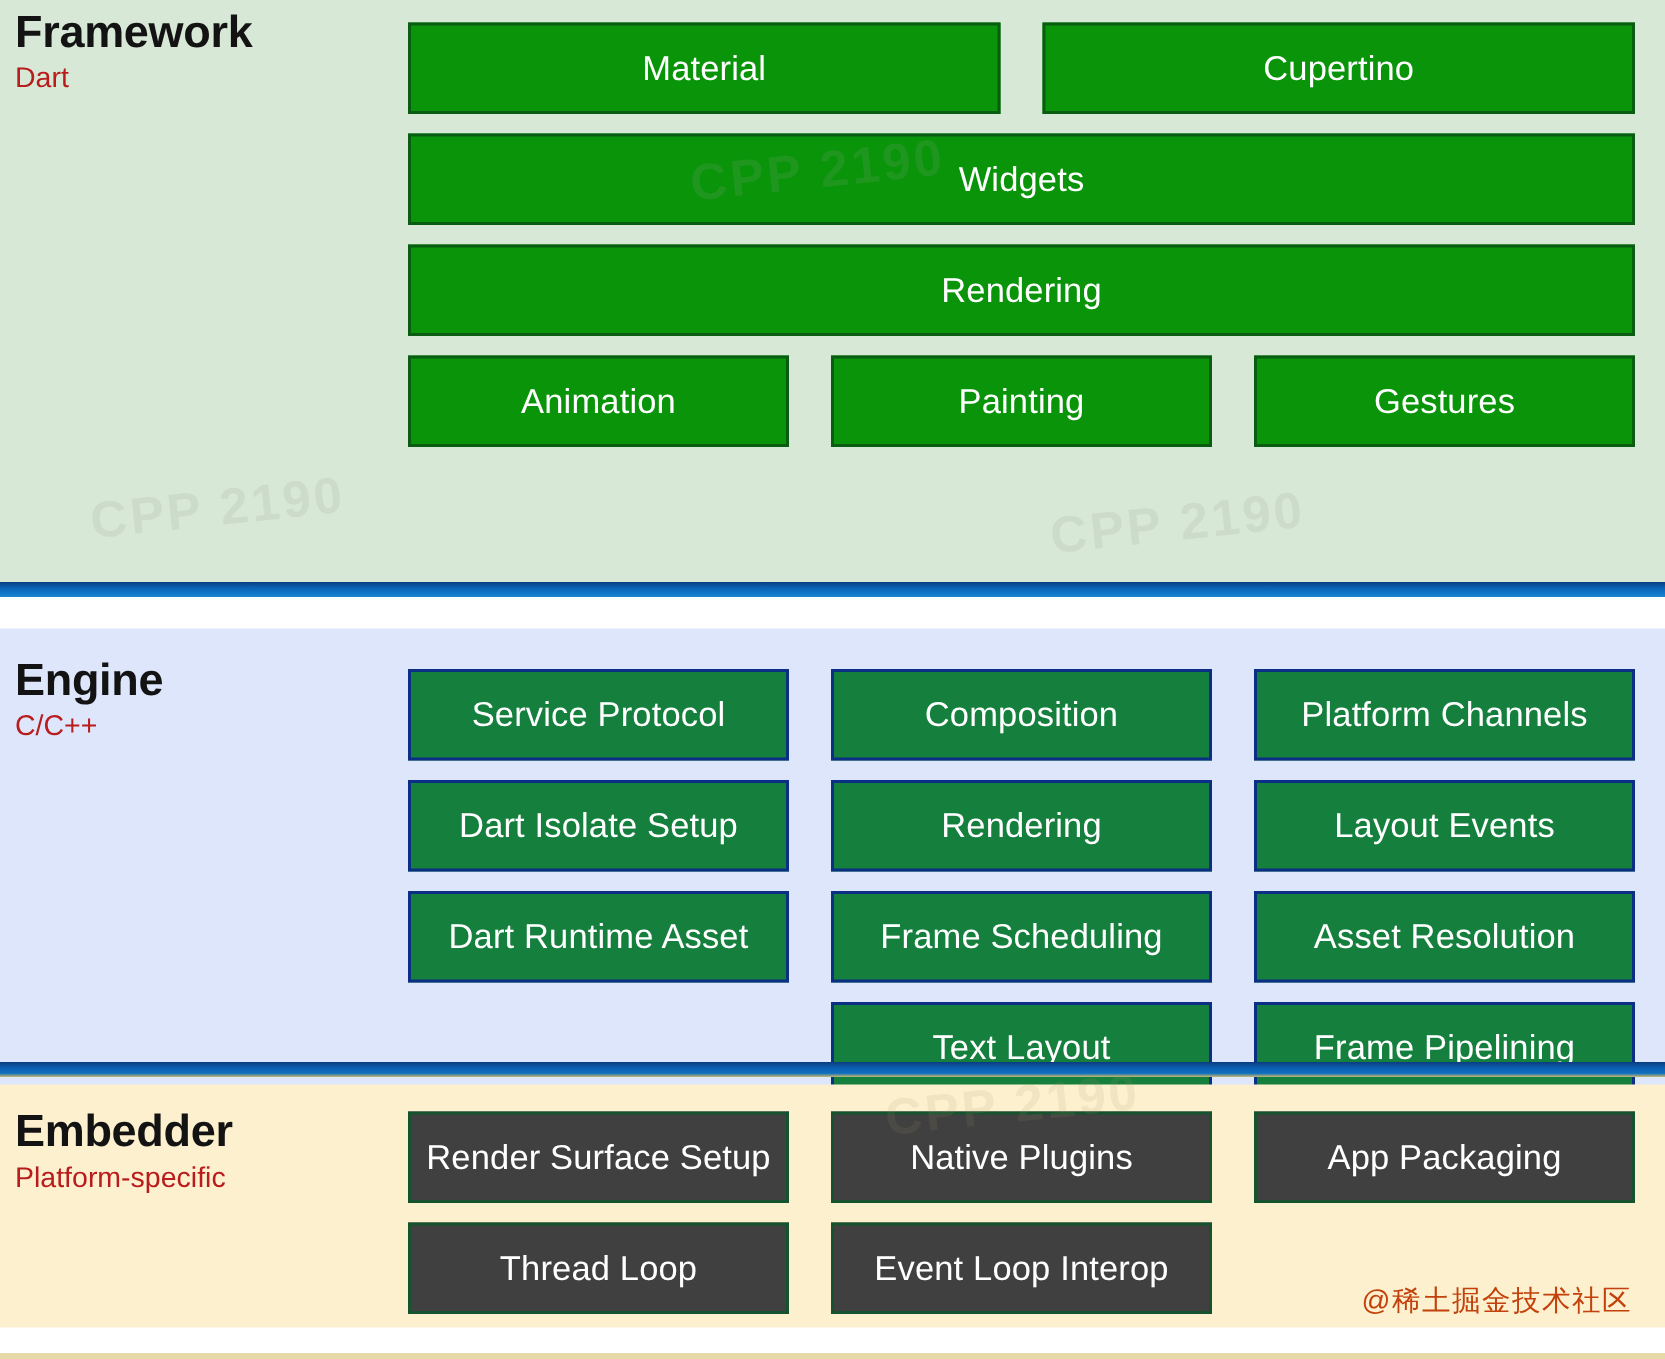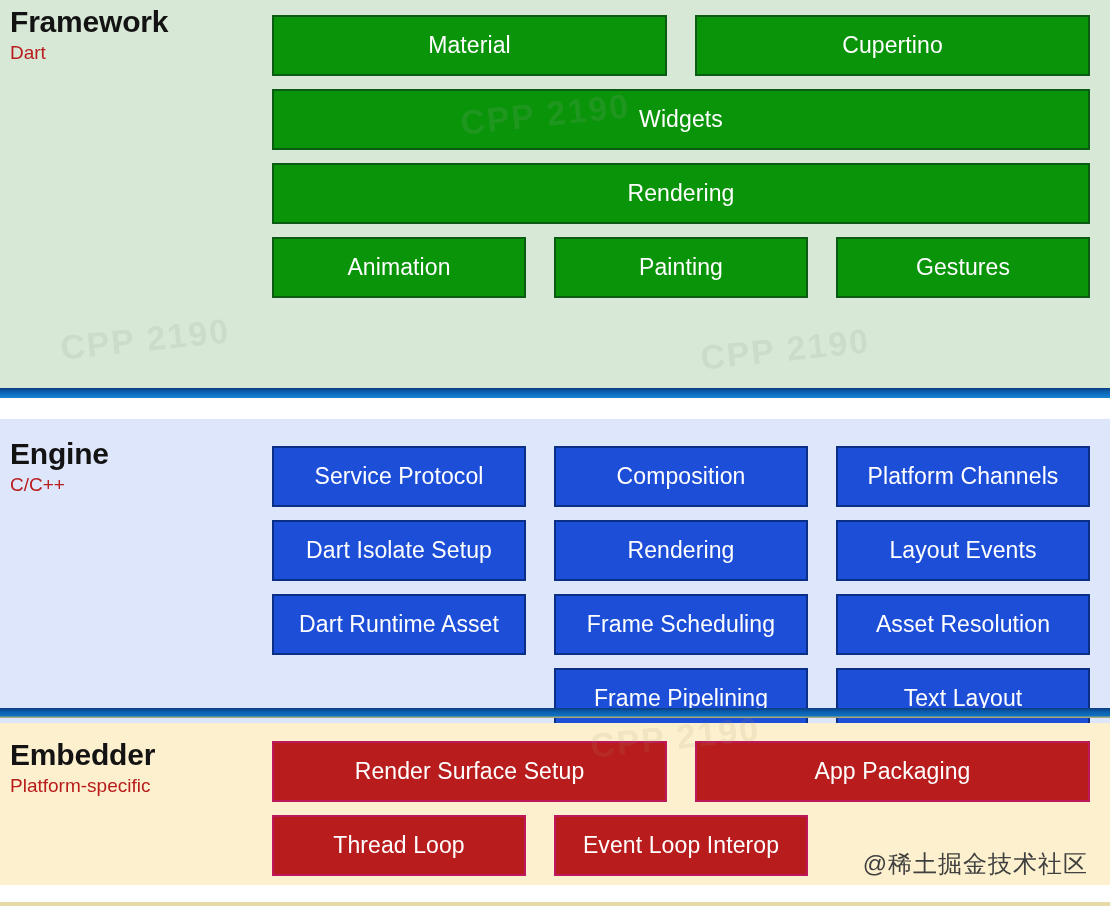--- a/index.html
+++ b/index.html
@@ -126,35 +126,35 @@
     text-align: center;
     letter-spacing: 0.1px;
     white-space: nowrap;
     overflow: hidden;
   }
   .box-green {
     background: #099409;
     border: 2px solid #0a5c12;
   }
   .box-blue {
-    background: #1d4ed8;
+    background: #15803d;
     border: 2px solid #0c2f86;
   }
   .box-orange {
-    background: #b91c1c;
-    border: 2px solid #be185d;
+    background: #404040;
+    border: 2px solid #14532d;
   }
 
   
   .watermark {
     position: absolute;
     right: 22px;
     bottom: 26px;
-    font-size: 24px;
-    color: #404040;
+    font-size: 19px;
+    color: #c2410c;
     letter-spacing: 1px;
     white-space: nowrap;
     pointer-events: none;
   }
   .ghost {
     position: absolute;
     color: rgba(150, 160, 140, 0.16);
     font-size: 34px;
     font-weight: bold;
     letter-spacing: 2px;
@@ -261,24 +261,24 @@
           <div class="box box-blue">Frame Scheduling</div>
         </div>
         <div class="cell">
           <div class="box box-blue">Asset Resolution</div>
         </div>
       </div>
 
       <div class="row">
         <div class="cell-empty"></div>
         <div class="cell">
+          <div class="box box-blue">Text Layout</div>
+        </div>
+        <div class="cell">
           <div class="box box-blue">Frame Pipelining</div>
-        </div>
-        <div class="cell">
-          <div class="box box-blue">Text Layout</div>
         </div>
       </div>
 
     </div>
   </div>
 
   <div class="divider divider-2"></div>
 
   <div class="layer layer-embedder">
     <div class="label-col">
@@ -287,20 +287,23 @@
         <div class="layer-sub">Platform-specific</div>
       </div>
     </div>
     <div class="content-col">
 
       <div class="row">
         <div class="cell">
           <div class="box box-orange">Render Surface Setup</div>
         </div>
         <div class="cell">
+          <div class="box box-orange">Native Plugins</div>
+        </div>
+        <div class="cell">
           <div class="box box-orange">App Packaging</div>
         </div>
       </div>
 
       <div class="row">
         <div class="cell">
           <div class="box box-orange">Thread Loop</div>
         </div>
         <div class="cell">
           <div class="box box-orange">Event Loop Interop</div>

